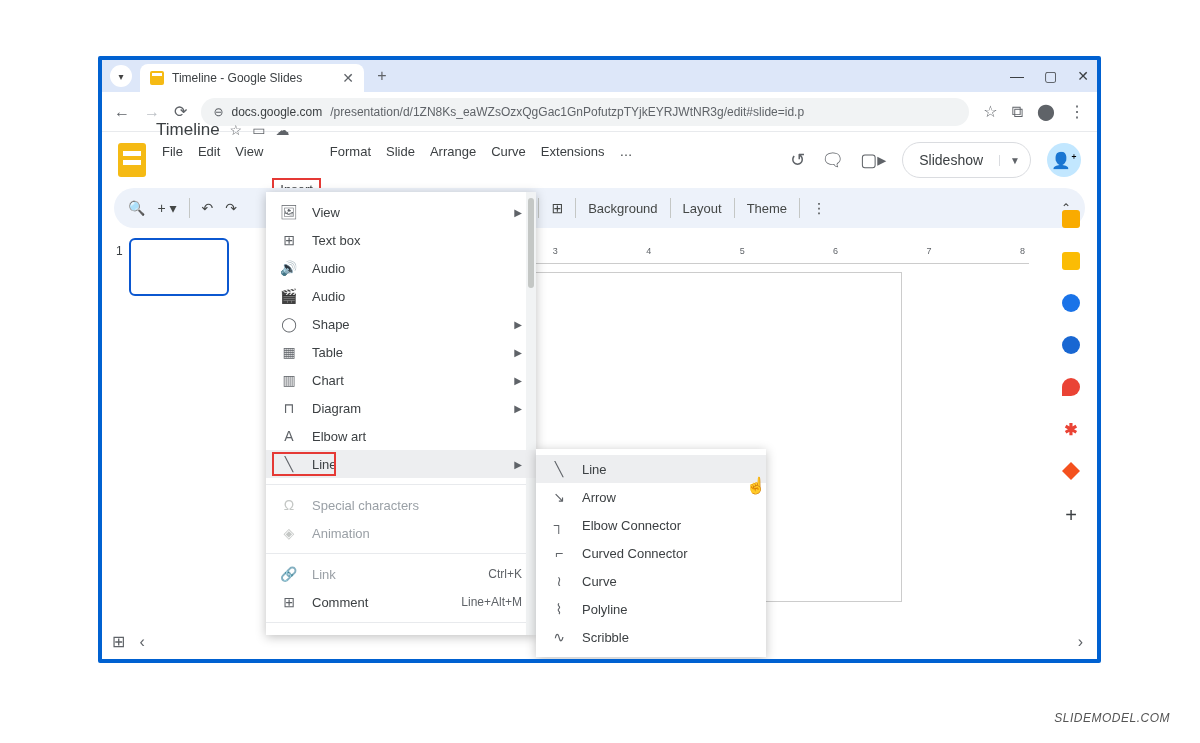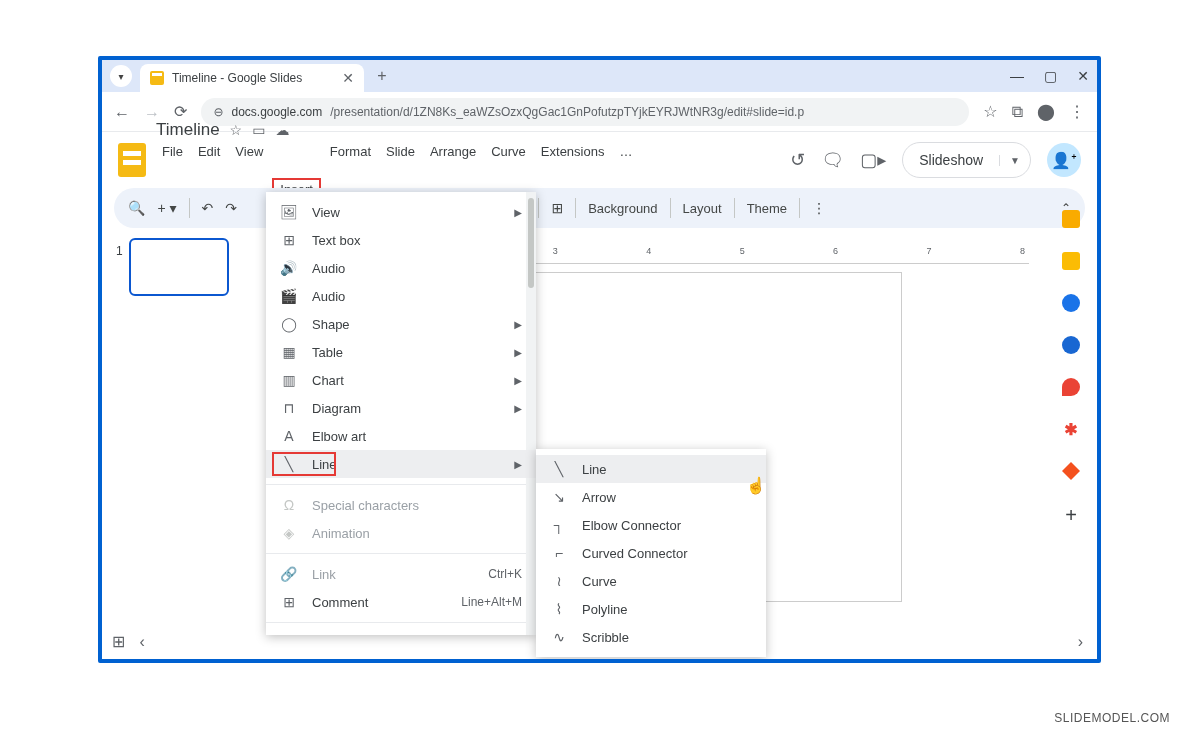--- a/index.html
+++ b/index.html
@@ -1,19 +1,19 @@
 <!DOCTYPE html>
 <html><head>
   <meta charset="utf-8">
   <style>
     * { margin:0; padding:0; box-sizing:border-box; font-family:Arial, sans-serif; }
     body { background:#fff; width:1200px; height:743px; position:relative; }
     .frame { position:absolute; top:56px; left:98px; width:1003px; height:607px; border:4px solid #0061d1; background:#fff; overflow:hidden; border-radius:2px; }
     .frame::after { content:""; position:absolute; inset:-4px; box-shadow:0 12px 30px -8px rgba(0,0,0,0.25); pointer-events:none; border-radius:4px; }
-    .watermark { position:absolute; right:30px; bottom:18px; font-size:12px; color:#555; letter-spacing:0.5px; }
+    .watermark { position:absolute; right:30px; bottom:18px; font-size:12px; color:#555; letter-spacing:0.5px;font-style:italic; }
     
     .tabstrip { height:32px; background:#dde7f9; display:flex; align-items:center; padding:0 8px; position:relative; }
     .tab-caret { width:22px; height:22px; border-radius:50%; background:#fff; display:flex; align-items:center; justify-content:center; margin-right:8px; font-size:10px; color:#444; }
     .tab { height:28px; background:#fff; border-radius:8px 8px 0 0; display:flex; align-items:center; padding:0 10px; margin-top:4px; width:224px; gap:8px; }
     .tab .favicon { width:14px; height:14px; background:#f5ba14; border-radius:2px; position:relative; }
     .tab .favicon::after { content:""; position:absolute; top:2px; left:2px; right:2px; height:3px; background:#fff; }
     .tab .title { font-size:12px; color:#3c4043; flex:1; white-space:nowrap; overflow:hidden; }
     .tab .close { font-size:14px; color:#5f6368; }
     .newtab { width:24px; height:24px; display:flex; align-items:center; justify-content:center; font-size:16px; color:#5f6368; margin-left:6px; }
     .winctrls { margin-left:auto; display:flex; gap:20px; color:#3c4043; font-size:14px; }

